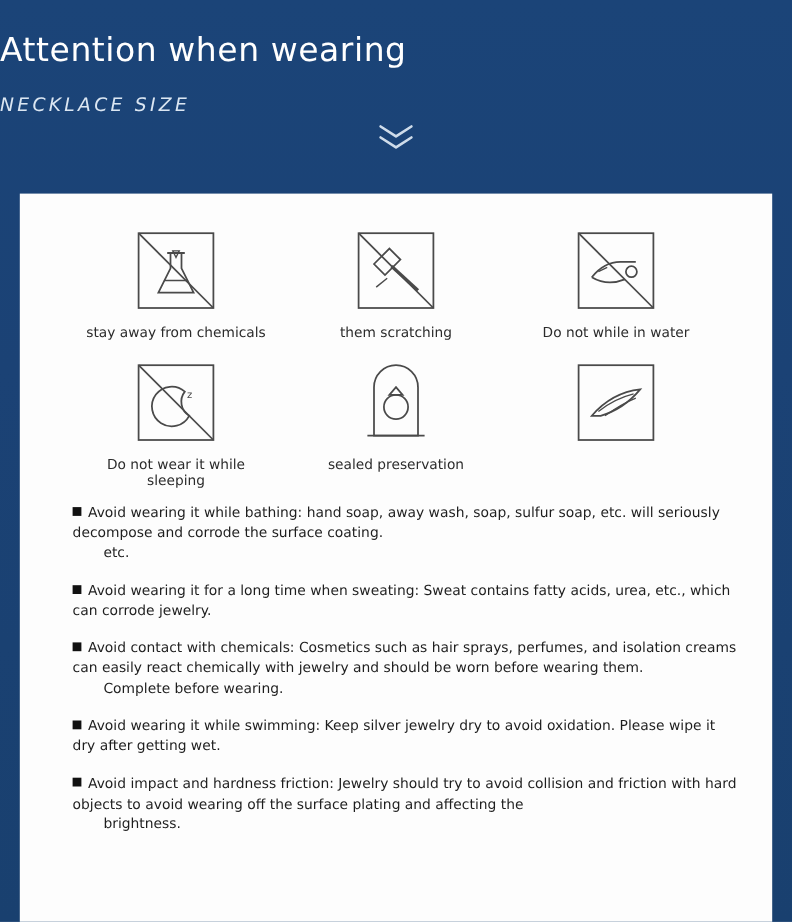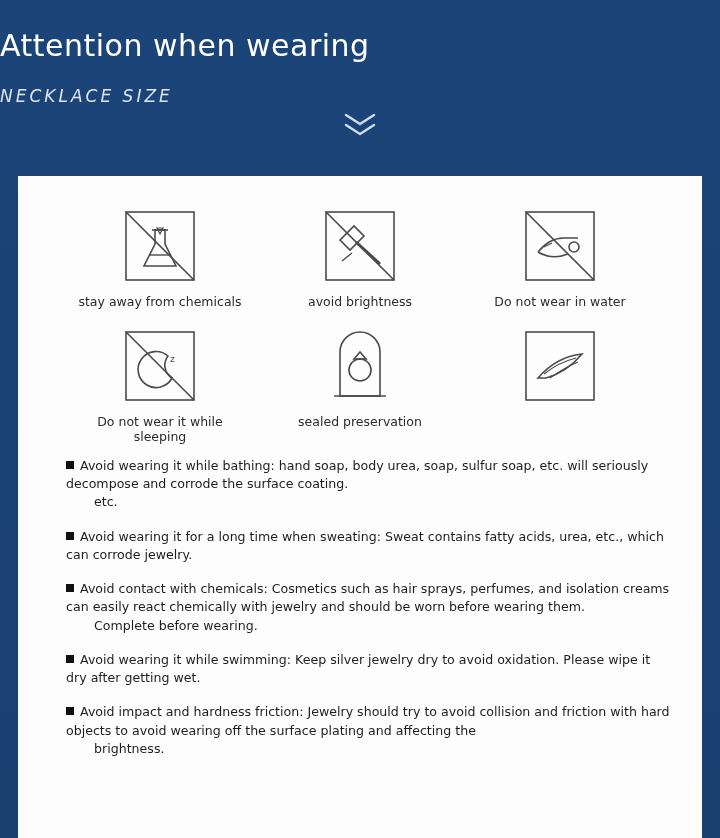--- a/index.html
+++ b/index.html
@@ -143,35 +143,35 @@
       <div class="icon-cell">
         <div class="icon-box">
           <svg width="80" height="80" viewBox="0 0 80 80" fill="none" stroke="#4a4a4a" stroke-width="1.6">
             <rect x="6" y="6" width="68" height="68"></rect>
             <line x1="6" y1="6" x2="74" y2="74"></line>
             <path d="M20 34 L34 20 L44 30 L30 44 Z"></path>
             <path d="M36 36 L60 58" stroke-width="3"></path>
             <path d="M22 55 l10 -8" stroke-width="1.3"></path>
           </svg>
         </div>
-        <div class="icon-caption">avoid brightness</div>
+        <div class="icon-caption">them scratching</div>
       </div>
 
       <div class="icon-cell">
         <div class="icon-box">
           <svg width="80" height="80" viewBox="0 0 80 80" fill="none" stroke="#4a4a4a" stroke-width="1.6">
             <rect x="6" y="6" width="68" height="68"></rect>
             <line x1="6" y1="6" x2="74" y2="74"></line>
             <path d="M18 46 C26 36 34 32 44 32 L58 32"></path>
             <path d="M18 46 C28 52 38 52 48 48"></path>
             <circle cx="54" cy="41" r="5"></circle>
             <path d="M24 41 l8 -4" stroke-width="1.2"></path>
           </svg>
         </div>
-        <div class="icon-caption">Do not wear in water</div>
+        <div class="icon-caption">Do not while in water</div>
       </div>
 
       <div class="icon-cell">
         <div class="icon-box">
           <svg width="80" height="80" viewBox="0 0 80 80" fill="none" stroke="#4a4a4a" stroke-width="1.6">
             <rect x="6" y="6" width="68" height="68"></rect>
             <line x1="6" y1="6" x2="74" y2="74"></line>
             <path d="M48 30 A18 18 0 1 0 52 52 A15 15 0 0 1 48 30 Z"></path>
             <text x="50" y="36" font-size="9" fill="#4a4a4a" stroke="none" font-family="DejaVu Sans, sans-serif">z</text>
           </svg>
@@ -200,21 +200,21 @@
             <path d="M30 52 C40 45 48 40 58 36" stroke-width="1.2"></path>
           </svg>
         </div>
       </div>
 
     </div>
 
     <div class="rules">
 
       <div class="rule">
-        <span class="bullet"></span><span>Avoid wearing it while bathing: hand soap, body urea, soap, sulfur soap, etc. will seriously decompose and corrode the surface coating.</span>
+        <span class="bullet"></span><span>Avoid wearing it while bathing: hand soap, away wash, soap, sulfur soap, etc. will seriously decompose and corrode the surface coating.</span>
         <span class="tail">etc.</span>
       </div>
 
       <div class="rule">
         <span class="bullet"></span><span>Avoid wearing it for a long time when sweating: Sweat contains fatty acids, urea, etc., which can corrode jewelry.</span>
       </div>
 
       <div class="rule">
         <span class="bullet"></span><span>Avoid contact with chemicals: Cosmetics such as hair sprays, perfumes, and isolation creams can easily react chemically with jewelry and should be worn before wearing them.</span>
         <span class="tail">Complete before wearing.</span>

